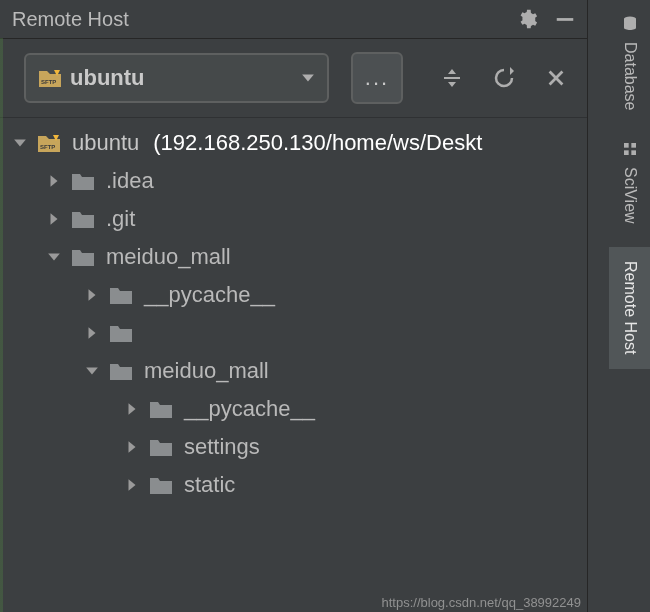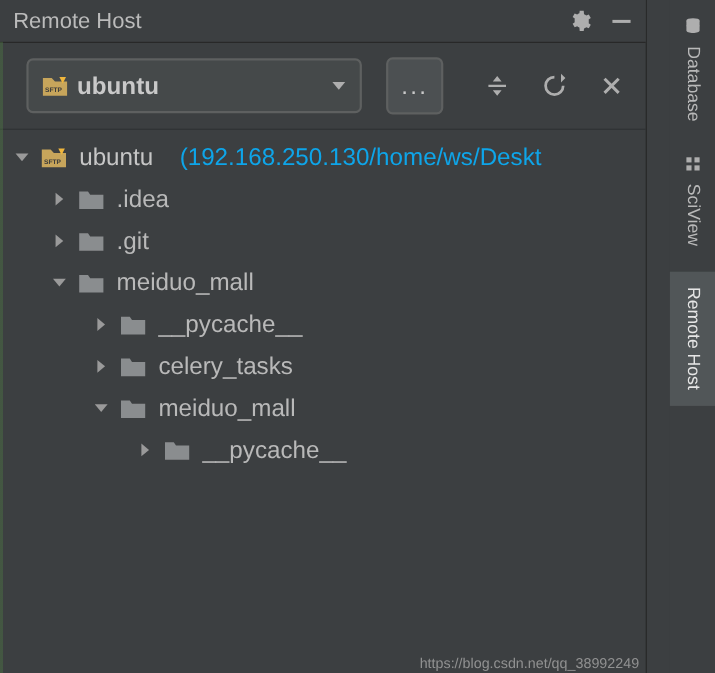--- a/index.html
+++ b/index.html
@@ -127,22 +127,22 @@
     display:flex;align-items:center;justify-content:center;
     margin-right: 10px;
   }
   .tree-row .label {
     font-size: 22px;
   }
   .tree-row .label.root {
     color: #c6c6c6;
   }
   .tree-row .path {
-    color: #0ea5e9;
-    margin-left: 24px;
+    color: #ffffff;
+    margin-left: 14px;
   }
   .indent-1 { margin-left: 34px; }
   .indent-2 { margin-left: 72px; }
   .indent-3 { margin-left: 112px; }
   .sidetab {
     writing-mode: vertical-rl;
     font-size: 16px;
     color: #b9b9b9;
     padding: 14px 0;
     display: flex;
@@ -317,21 +317,20 @@
             <span class="arrow">
               <svg viewBox="0 0 12 12" width="14" height="14">
                 <path d="M3 1 L9 6 L3 11 Z" fill="#9a9a9a"></path>
               </svg>
             </span>
             <span class="ficon">
               <svg width="24" height="20" viewBox="0 0 24 20">
                 <path d="M1 3 L9 3 L11 6 L23 6 L23 19 L1 19 Z" fill="#8a8d8f"></path>
               </svg>
             </span>
-            <span class="label">celery_tasks</span>
           </div>
           <div class="tree-row">
             <span class="indent-2"></span>
             <span class="arrow">
               <svg viewBox="0 0 12 12" width="14" height="14">
                 <path d="M1 3 L6 9 L11 3 Z" fill="#9a9a9a"></path>
               </svg>
             </span>
             <span class="ficon">
               <svg width="24" height="20" viewBox="0 0 24 20">
@@ -346,20 +345,48 @@
               <svg viewBox="0 0 12 12" width="14" height="14">
                 <path d="M3 1 L9 6 L3 11 Z" fill="#9a9a9a"></path>
               </svg>
             </span>
             <span class="ficon">
               <svg width="24" height="20" viewBox="0 0 24 20">
                 <path d="M1 3 L9 3 L11 6 L23 6 L23 19 L1 19 Z" fill="#8a8d8f"></path>
               </svg>
             </span>
             <span class="label">__pycache__</span>
+          </div>
+          <div class="tree-row">
+            <span class="indent-3"></span>
+            <span class="arrow">
+              <svg viewBox="0 0 12 12" width="14" height="14">
+                <path d="M3 1 L9 6 L3 11 Z" fill="#9a9a9a"></path>
+              </svg>
+            </span>
+            <span class="ficon">
+              <svg width="24" height="20" viewBox="0 0 24 20">
+                <path d="M1 3 L9 3 L11 6 L23 6 L23 19 L1 19 Z" fill="#8a8d8f"></path>
+              </svg>
+            </span>
+            <span class="label">settings</span>
+          </div>
+          <div class="tree-row">
+            <span class="indent-3"></span>
+            <span class="arrow">
+              <svg viewBox="0 0 12 12" width="14" height="14">
+                <path d="M3 1 L9 6 L3 11 Z" fill="#9a9a9a"></path>
+              </svg>
+            </span>
+            <span class="ficon">
+              <svg width="24" height="20" viewBox="0 0 24 20">
+                <path d="M1 3 L9 3 L11 6 L23 6 L23 19 L1 19 Z" fill="#8a8d8f"></path>
+              </svg>
+            </span>
+            <span class="label">static</span>
           </div>
         </div>
 
       <div class="watermark">https://blog.csdn.net/qq_38992249</div>
     </div>
   </div>
 
   <div class="right">
     <div class="sidetab">
       <span class="sicon">

